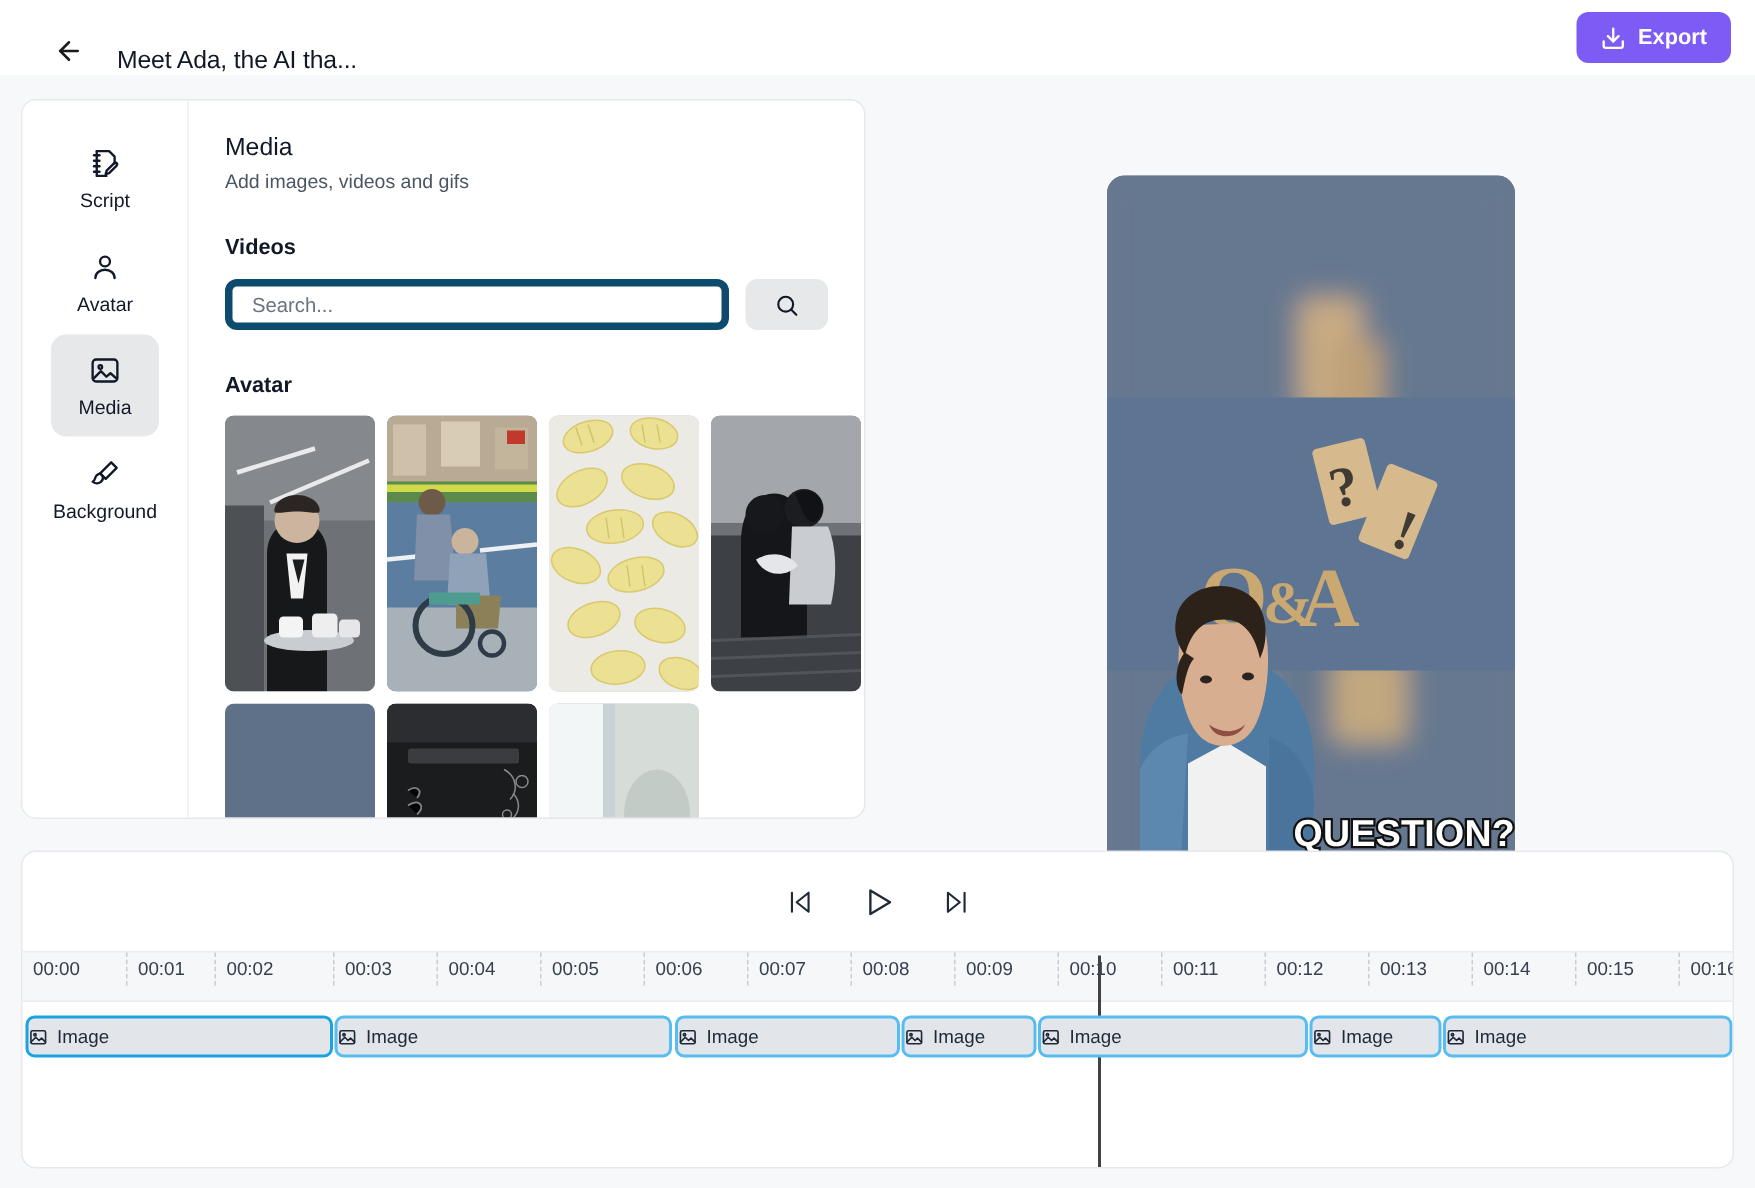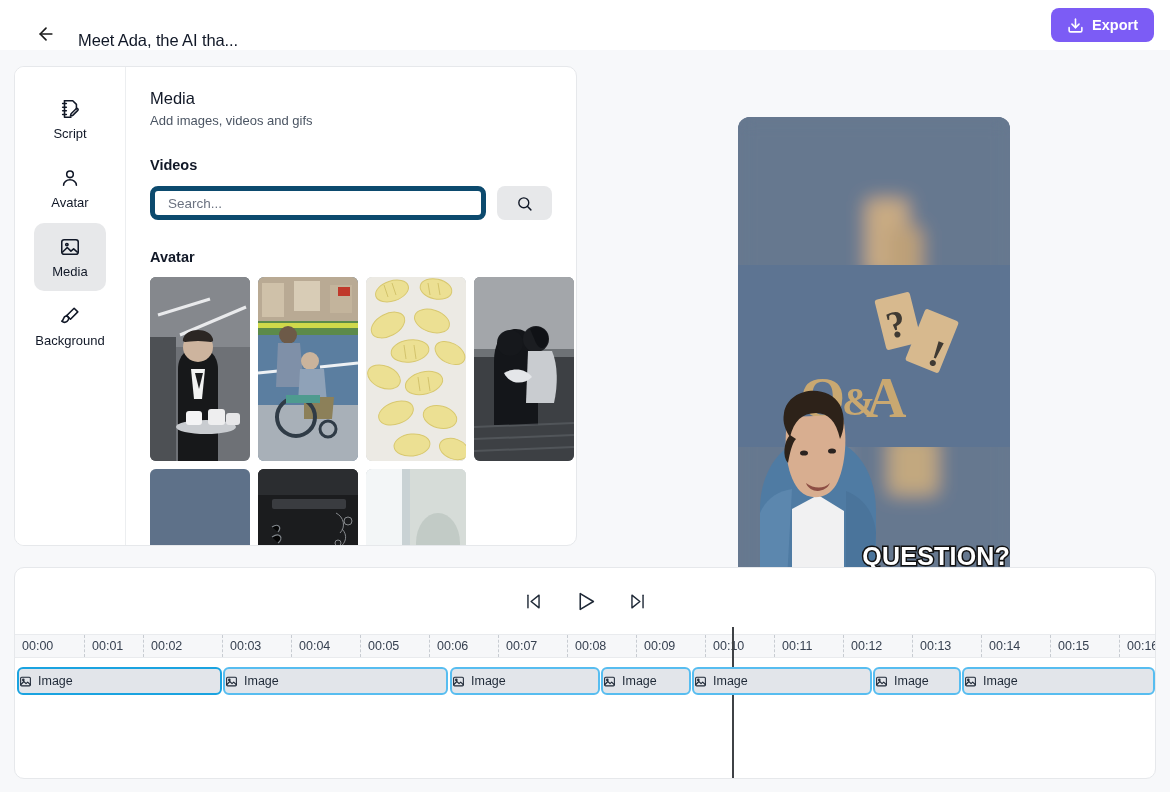--- a/index.html
+++ b/index.html
@@ -144,21 +144,21 @@
   .transport {
     height: 66px;
     display: flex; align-items: center; justify-content: center;
     gap: 32px;
     color: #1f2937;
   }
   .transport span { cursor: pointer; display: flex; }
 
   .ruler {
     position: relative;
-    height: 24px;
+    height: 34px;
     background: #f6f7f9;
     border-top: 1px solid #e9ebee;
     border-bottom: 1px solid #e9ebee;
   }
   .tick {
     position: absolute; top: 0; height: 22px;
     border-left: 1px dashed #c8ccd2;
     padding-left: 7px;
     font-size: 12.5px; color: #374151;
     line-height: 22px;

